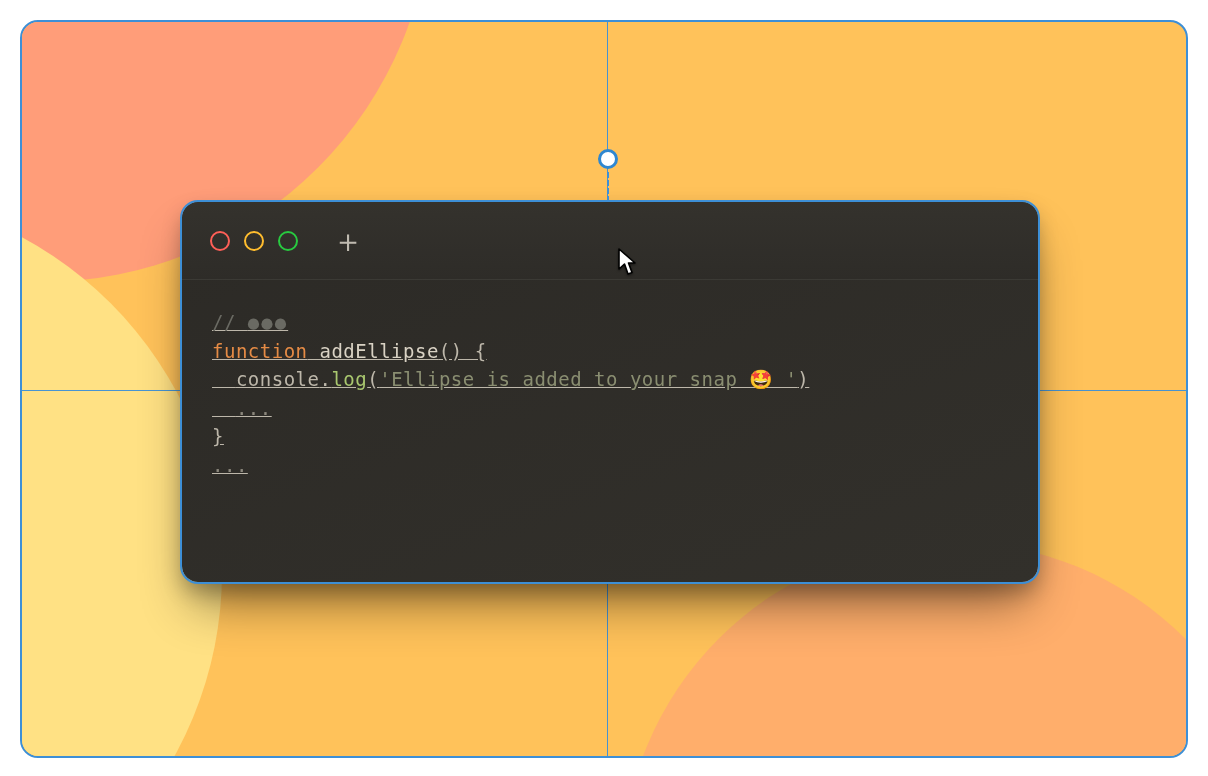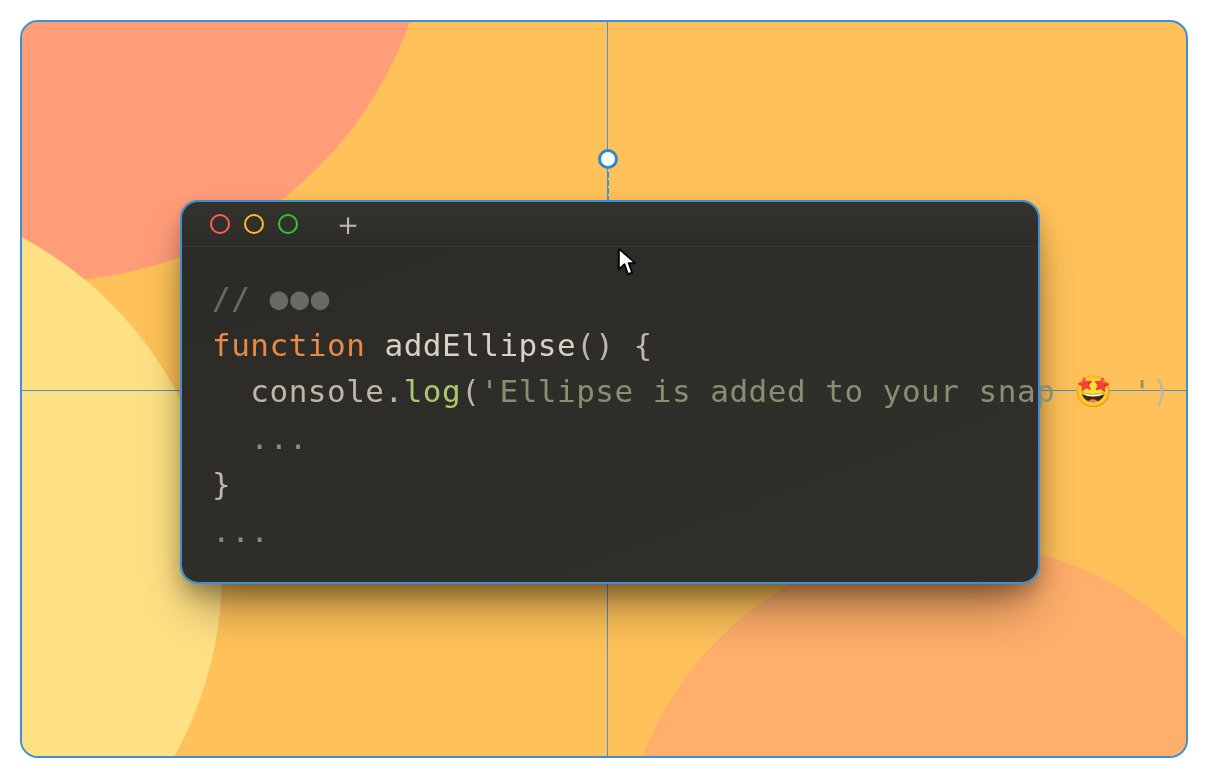--- a/index.html
+++ b/index.html
@@ -86,25 +86,26 @@
     display: flex; align-items: center; justify-content: center;
     color: #bfbab0;
     font-size: 32px; font-weight: 300; line-height: 1;
     cursor: pointer;
   }
 
   .codebody {
     flex: 1;
     padding: 28px 30px;
     font-family: ui-monospace, SFMono-Regular, Menlo, Consolas, monospace;
-    font-size: 31px;
+    font-size: 19px;
     line-height: 1.5;
     color: #bdb7aa;
     white-space: pre;
     letter-spacing: 0.5px;
+    text-decoration: underline;
   }
   .tok-comment  { color: #6a6a63; }
   .tok-commentdots { color: #6a6a63; letter-spacing: 2px; }
   .tok-keyword  { color: #e58b45; }
   .tok-funcname { color: #d9d2c4; }
   .tok-punc     { color: #bdb7aa; }
   .tok-method   { color: #a9c76f; }
   .tok-string   { color: #8a8e71; }
   .tok-ellipsis { color: #8d897e; }
 

